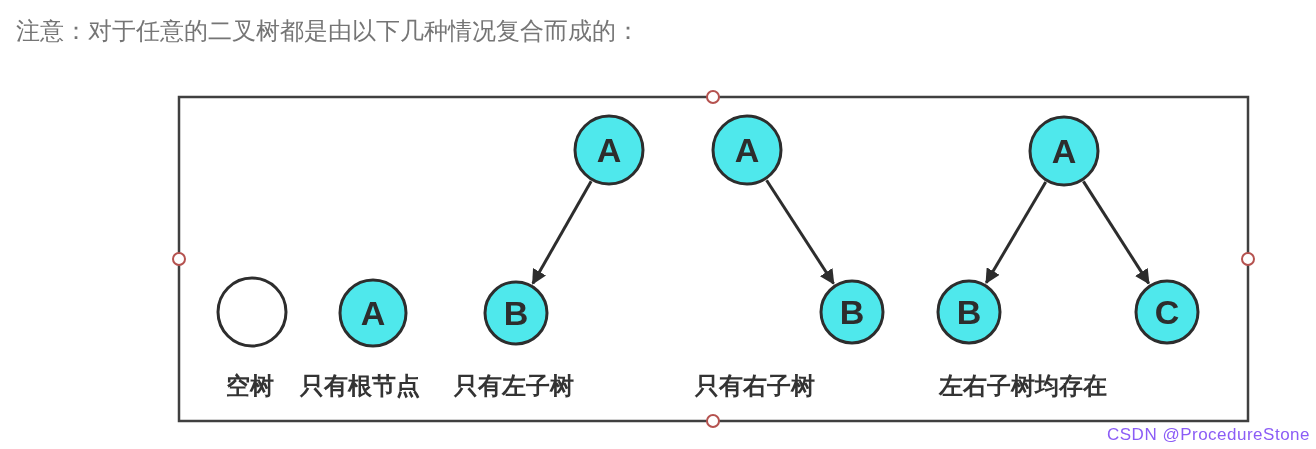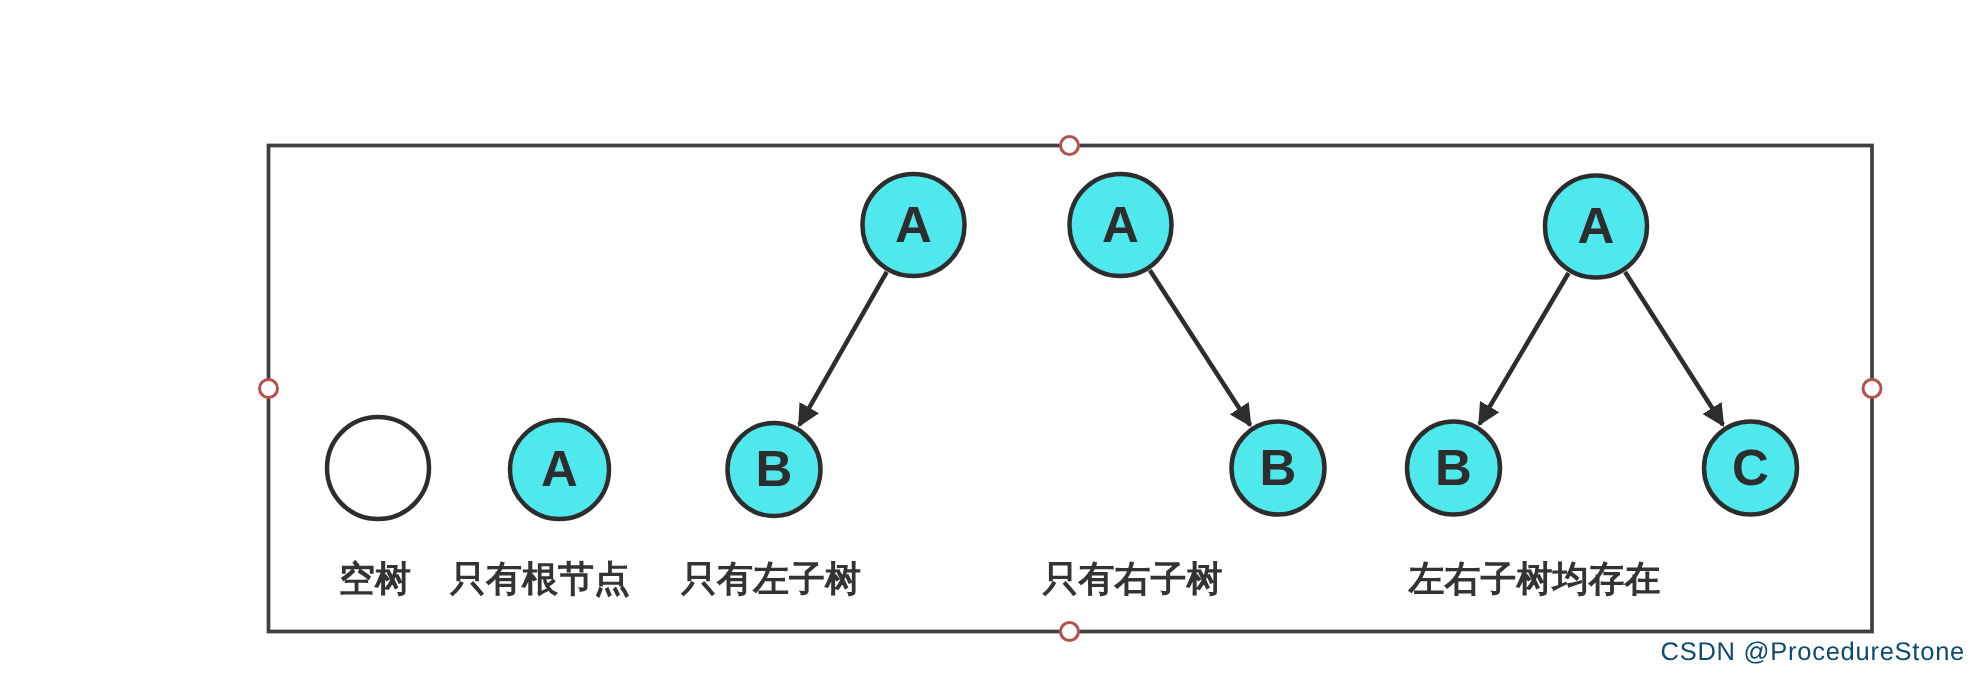--- a/index.html
+++ b/index.html
@@ -37,20 +37,21 @@
     font-size: 17px;
     color: #cbcbcb;
     letter-spacing: 0.5px;
     white-space: nowrap;
   }
 </style>
 </head>
 <body>
 
 <div class="canvas">
+  <div class="page-title" style="color: rgb(117, 117, 117);">注意：对于任意的二叉树都是由以下几种情况复合而成的：</div>
 
   <svg class="diagram-svg" xmlns="http://www.w3.org/2000/svg" width="1316" height="449" viewBox="0 0 1316 449">
       <defs>
         <marker id="arrowhead" viewBox="0 0 10 10" refX="9" refY="5" markerWidth="5" markerHeight="5" orient="auto-start-reverse">
           <path d="M 0 0 L 10 5 L 0 10 z" fill="#2D2D2D"></path>
         </marker>
       </defs>
       <rect x="179" y="97" width="1069" height="324" fill="none" stroke="#404040" stroke-width="2.5"></rect>
       <line x1="591.1596609083804" y1="181.2685513111182" x2="532.8492091420851" y2="283.4685904283884" stroke="#2D2D2D" stroke-width="3" marker-end="url(#arrowhead)"></line>
       <line x1="766.5802363529845" y1="180.20950751603317" x2="833.5075545555146" y2="283.46879845707974" stroke="#2D2D2D" stroke-width="3" marker-end="url(#arrowhead)"></line>
@@ -77,14 +78,14 @@
       <text x="360" y="394" fill="#333333" font-size="24" font-weight="bold" text-anchor="middle" font-family="&quot;Liberation Sans&quot;, &quot;DejaVu Sans&quot;, sans-serif">只有根节点</text>
       <text x="514" y="394" fill="#333333" font-size="24" font-weight="bold" text-anchor="middle" font-family="&quot;Liberation Sans&quot;, &quot;DejaVu Sans&quot;, sans-serif">只有左子树</text>
       <text x="755" y="394" fill="#333333" font-size="24" font-weight="bold" text-anchor="middle" font-family="&quot;Liberation Sans&quot;, &quot;DejaVu Sans&quot;, sans-serif">只有右子树</text>
       <text x="1023" y="394" fill="#333333" font-size="24" font-weight="bold" text-anchor="middle" font-family="&quot;Liberation Sans&quot;, &quot;DejaVu Sans&quot;, sans-serif">左右子树均存在</text>
       <circle cx="713" cy="97" r="6" fill="#FFFFFF" stroke="#B5524F" stroke-width="2"></circle>
       <circle cx="1248" cy="259" r="6" fill="#FFFFFF" stroke="#B5524F" stroke-width="2"></circle>
       <circle cx="713" cy="421" r="6" fill="#FFFFFF" stroke="#B5524F" stroke-width="2"></circle>
       <circle cx="179" cy="259" r="6" fill="#FFFFFF" stroke="#B5524F" stroke-width="2"></circle>
     </svg>
 
-  <div class="watermark" style="color: #0c4a6e;">CSDN @ProcedureStone</div>
+  <div class="watermark" style="color: #8b5cf6;">CSDN @ProcedureStone</div>
 </div>
 
 </body></html>

